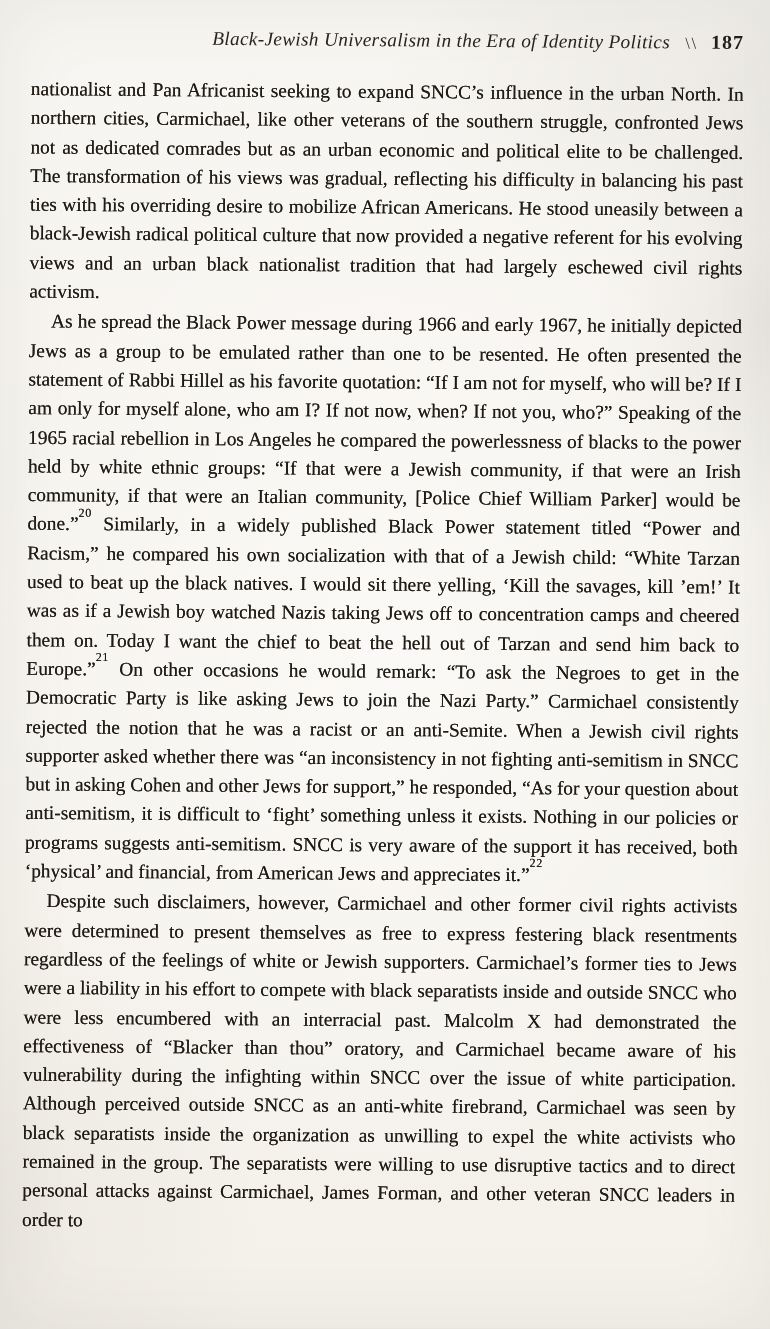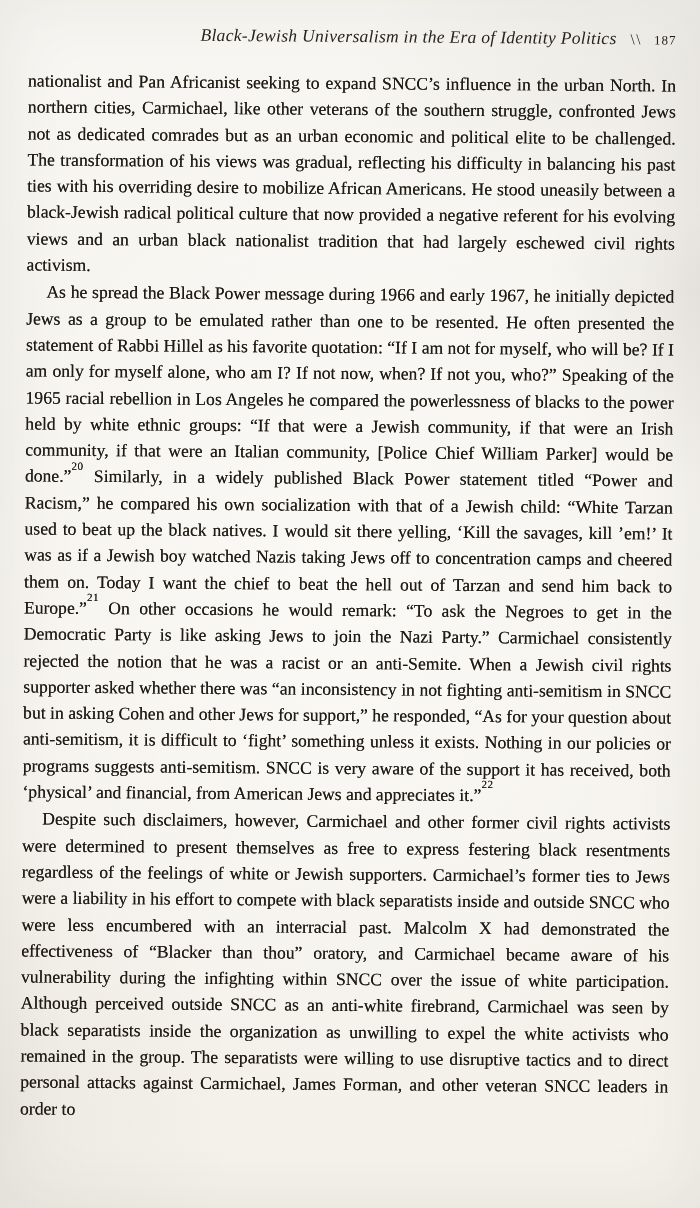--- a/index.html
+++ b/index.html
@@ -48,23 +48,24 @@
   }
   .rh-sep {
     font-style: normal;
     font-size: 15px;
     letter-spacing: 1.5px;
     margin: 0 12px 0 14px;
     color: #2e2922;
   }
   .rh-num {
     font-style: normal;
-    font-size: 13px;
+    font-size: 18px;
     letter-spacing: 1px;
     color: #211d17;
+    font-weight: bold;
   }
   .body-text {
     margin-top: 23px;
     font-family: "Liberation Serif", serif;
     font-size: 17.6px;
     line-height: 26.3px;
     text-align: justify;
     color: #201b15;
     text-shadow: 0 0 0.3px rgba(25,20,14,0.85);
   }

